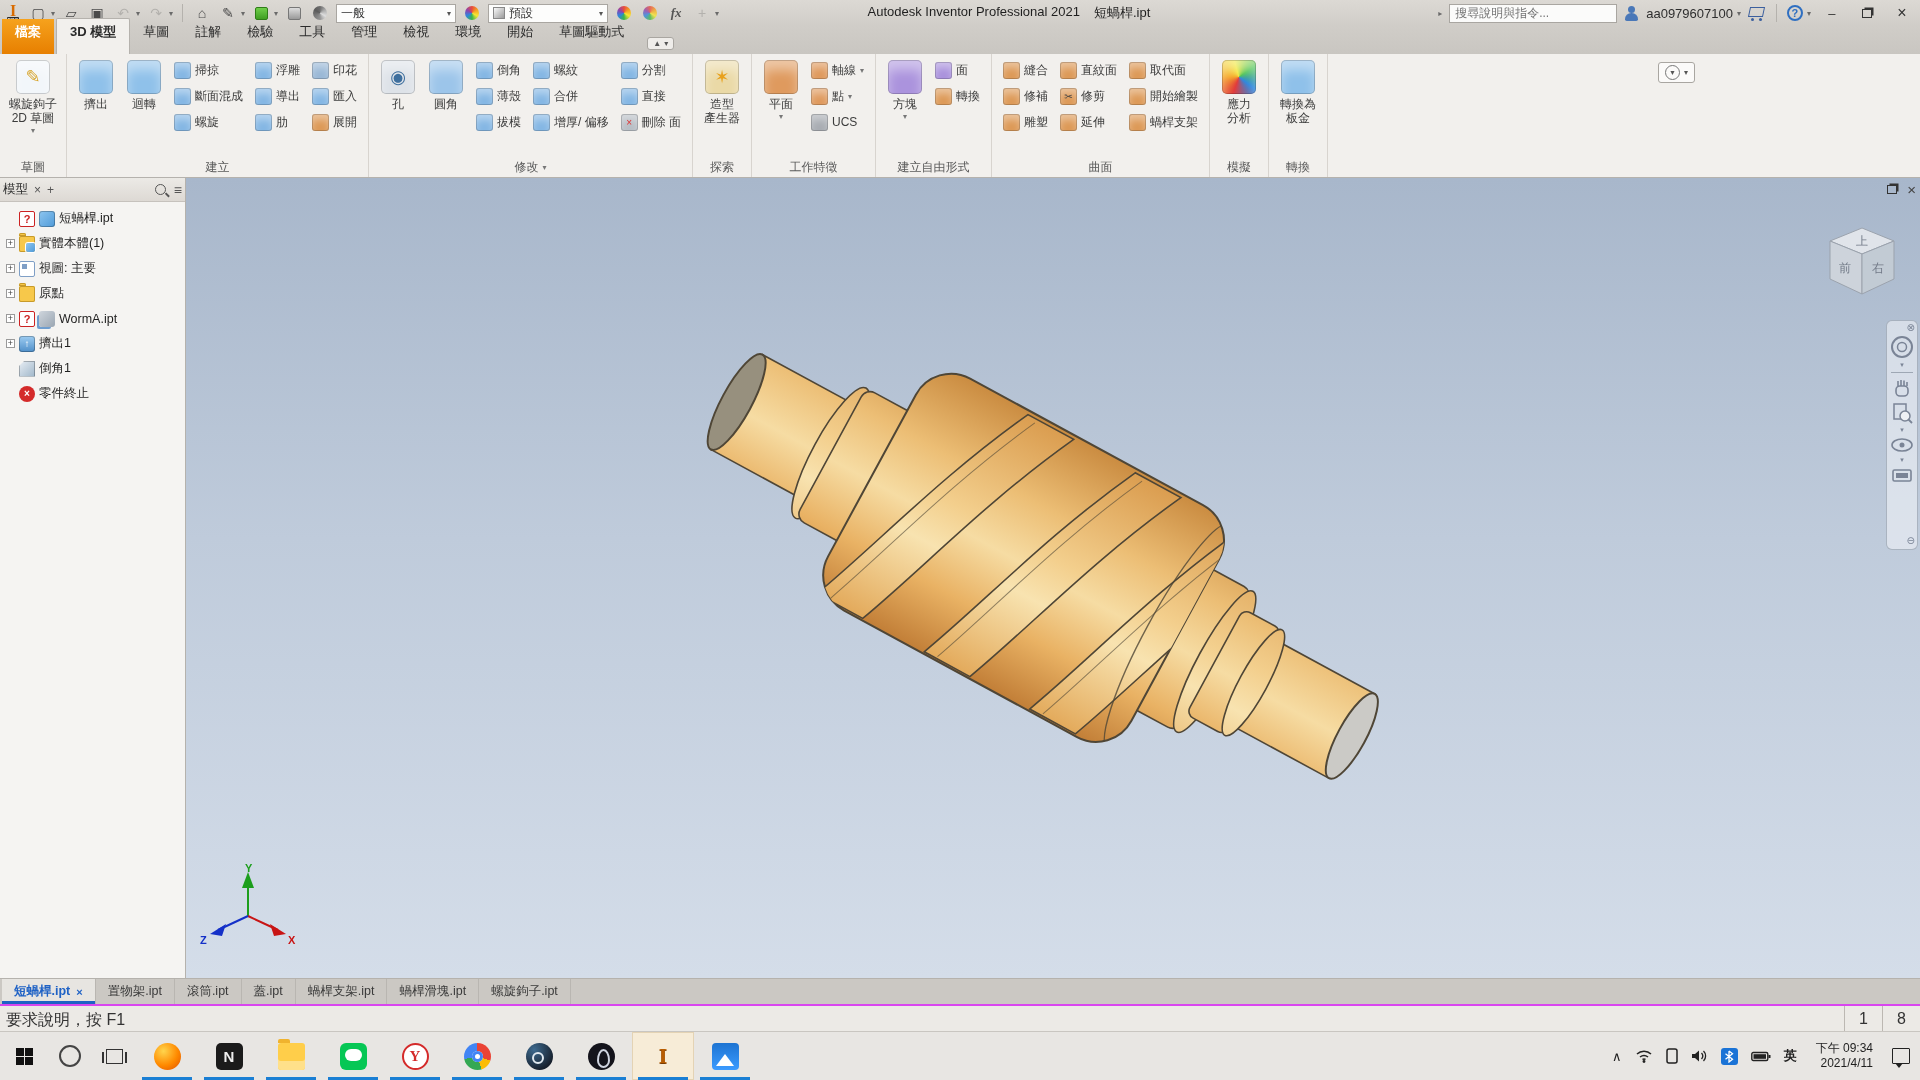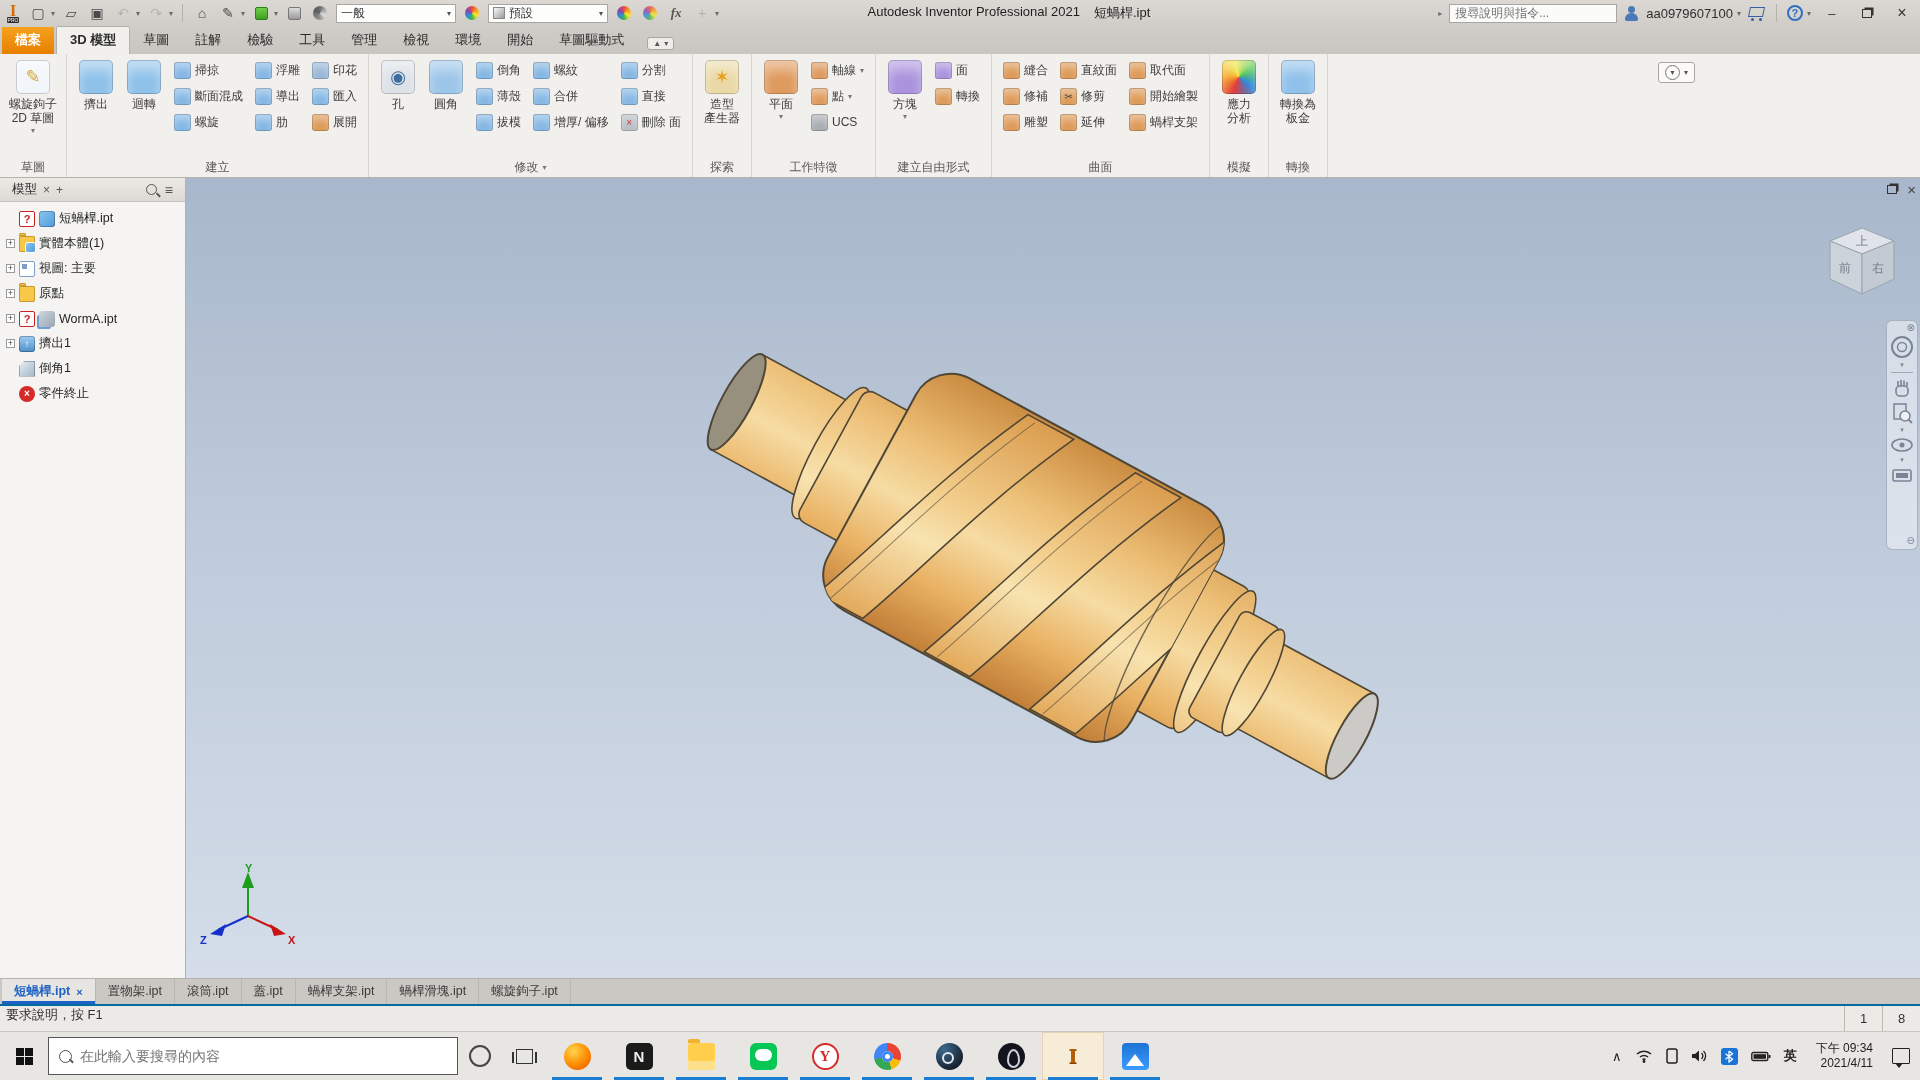--- a/index.html
+++ b/index.html
@@ -30,21 +30,21 @@
   .person{width:15px;height:15px;position:relative}
   .person::before{content:"";position:absolute;left:4px;top:0;width:7px;height:7px;border-radius:50%;background:#4a78b8}
   .person::after{content:"";position:absolute;left:1px;top:7px;width:13px;height:8px;border-radius:7px 7px 2px 2px;background:#4a78b8}
   .cartic{width:18px;height:14px;position:relative}
   .cartic::before{content:"";position:absolute;left:1px;top:1px;width:13px;height:8px;border:1.5px solid #3b5f9e;transform:skewX(-12deg)}
   .cartic::after{content:"";position:absolute;left:3px;bottom:-1px;width:3px;height:3px;border-radius:50%;background:#3b5f9e;box-shadow:8px 0 0 #3b5f9e}
   .helpic{width:16px;height:16px;border-radius:50%;border:2px solid #2f6fc1;color:#2f6fc1;font-weight:bold;font-size:11px;display:flex;align-items:center;justify-content:center}
 
   
   #tabrow{height:28px;display:flex;align-items:flex-end;background:linear-gradient(#d0cdc8,#c9c6c1);padding:0 2px;flex:0 0 auto}
-  .rtab{padding:4px 13px 5px;font-size:13px;color:#2b2b2b;white-space:nowrap;cursor:default}
+  .rtab{padding:4px 13px 13px;font-size:13px;color:#2b2b2b;white-space:nowrap;cursor:default}
   .rtab.file{background:linear-gradient(#f6a21d,#e77f00);color:#fff;font-weight:bold;margin-right:2px}
   .rtab.active{background:#f2f0ed;border:1px solid #b5b2ad;border-bottom:none;border-radius:2px 2px 0 0;font-weight:bold}
   #tabrow .collapse-pill{margin-left:10px;margin-bottom:4px;display:flex;align-items:center;gap:3px;border:1px solid #a9a6a1;background:#efedea;border-radius:3px;padding:1px 5px;font-size:8px;color:#555}
 
   
   #ribbon{height:124px;background:#f2f0ed;border-bottom:1px solid #b5b2ad;display:flex;align-items:stretch;flex:0 0 auto;position:relative}
   .rgroup{display:flex;flex-direction:column;border-right:1px solid #d8d4cf;padding:0 2px}
   .group-content{flex:1;display:flex;align-items:flex-start;padding:3px 3px 0}
   .group-label{height:19px;display:flex;align-items:center;justify-content:center;gap:4px;font-size:12px;color:#5a5a5a;white-space:nowrap;padding:0 6px}
   .group-label .dd{font-size:8px;color:#777}
@@ -56,21 +56,21 @@
   .rcol{display:flex;flex-direction:column;margin:0 1px}
   .small-item{display:flex;align-items:center;gap:4px;height:26px;padding:0 5px;font-size:12px;color:#3c3c3c;white-space:nowrap;cursor:default}
   .sicon{width:17px;height:17px;flex:0 0 auto;border-radius:3px;box-shadow:inset 0 0 0 1px rgba(0,0,0,.18),inset 0 6px 7px rgba(255,255,255,.4);display:flex;align-items:center;justify-content:center;font-size:10px}
   .small-item .dd{font-size:8px;color:#777}
   #ribbon .collapse-circ{position:absolute;left:1658px;top:8px;display:flex;align-items:center;gap:4px;border:1px solid #a9a6a1;background:#fbfaf9;border-radius:3px;padding:2px 6px;color:#555}
   .circ-arrow{width:15px;height:15px;border:1.5px solid #777;border-radius:50%;display:flex;align-items:center;justify-content:center;font-size:7px;color:#555}
 
   
   #main{flex:1;display:flex;min-height:0}
   #browser{width:186px;background:#f5f4f2;border-right:1px solid #b5b2ad;display:flex;flex-direction:column}
-  #browser-header{height:24px;background:linear-gradient(#eceae6,#ddd9d4);display:flex;align-items:center;padding:0 12px;gap:6px;border-bottom:1px solid #c6c2bd;font-size:12.5px}
+  #browser-header{height:24px;background:linear-gradient(#eceae6,#ddd9d4);display:flex;align-items:center;padding:0 3px;gap:6px;border-bottom:1px solid #c6c2bd;font-size:12.5px}
   #browser-header .hic{color:#555;font-size:12px;cursor:default}
   .magic{width:11px;height:11px;border:1.5px solid #555;border-radius:50%;position:relative;flex:0 0 auto}
   .magic::after{content:"";position:absolute;left:9px;top:9px;width:5px;height:1.5px;background:#555;transform:rotate(45deg)}
   #tree{flex:1;padding:4px 2px;overflow:hidden}
   .titem{display:flex;align-items:center;height:25px;gap:4px;padding-left:4px;white-space:nowrap;font-size:12.5px;color:#1f1f1f}
   .plusbox{width:9px;height:9px;border:1px solid #9a9a9a;background:#fff;font-size:9px;line-height:7px;text-align:center;color:#444;flex:0 0 auate}
   .plusspace{width:9px;flex:0 0 auto}
   .ti{width:16px;height:16px;flex:0 0 auto;position:relative;display:flex;align-items:center;justify-content:center}
   .ti-q{border:1.5px solid #c22;color:#c22;background:#fff;font-weight:bold;font-size:11px;border-radius:2px}
   .ti-cube{background:linear-gradient(135deg,#8ec6f0,#4f9ad8);border-radius:3px;box-shadow:inset 0 0 0 1px rgba(0,0,0,.25)}
@@ -98,21 +98,21 @@
   #triad{position:absolute;left:10px;bottom:28px}
 
   
   #doctabs{height:26px;background:#cbc8c3;display:flex;align-items:stretch;border-top:1px solid #b5b2ad;flex:0 0 auto;padding-left:2px}
   .dtab{display:flex;align-items:center;gap:6px;padding:0 12px;font-size:12.5px;color:#3a3a3a;border-right:1px solid #b9b6b1;position:relative;cursor:default}
   .dtab.active{background:#e7e5e1;color:#1f62c5;font-weight:bold}
   .dtab.active::after{content:"";position:absolute;left:0;right:0;bottom:0;height:3px;background:#1f62c5}
   .dtab .x{font-size:11px;color:#1f62c5}
 
   
-  #statusbar{height:27px;background:#eceae6;border-top:2px solid #0369a1;display:flex;align-items:flex-start;padding-left:6px;font-size:13px;color:#333;flex:0 0 auto}
+  #statusbar{height:27px;background:#eceae6;border-top:2px solid #d946ef;display:flex;align-items:flex-end;padding-left:6px;font-size:16px;color:#333;flex:0 0 auto}
   #statusbar .counters{margin-left:auto;display:flex;height:100%}
   #statusbar .cell{width:38px;border-left:1px solid #bcb8b2;display:flex;align-items:center;justify-content:center}
 
   
   #taskbar{height:49px;background:#e8e6e3;border-top:1px solid #c9c6c1;display:flex;align-items:center;flex:0 0 auto}
   #start{width:48px;height:100%;display:flex;align-items:center;justify-content:center}
   .winlogo{width:17px;height:17px;display:grid;grid-template-columns:8px 8px;grid-template-rows:8px 8px;gap:1px}
   .winlogo span{background:#111}
   #tb-searchbox{width:410px;height:38px;background:#fff;border:1px solid #555;display:flex;align-items:center;gap:8px;padding:0 10px;font-size:14px;color:#222}
   #tb-searchbox input{border:none;outline:none;font-size:14px;width:100%;color:#222;background:transparent}
@@ -711,24 +711,20 @@
 
 <div id="taskbar">
   <div id="start">
       <span class="winlogo">
         <span></span>
         <span></span>
         <span></span>
         <span></span>
       </span>
     </div>
-  <div id="tb-searchbox">
-    <span class="magic" style="width:13px;height:13px"></span>
-    <input placeholder="在此輸入要搜尋的內容" style="">
-  </div>
   <div class="tbtn">
       <span class="cortana"></span>
     </div>
   <div class="tbtn">
       <span class="taskview"></span>
     </div>
   <div id="apps" style="display:flex;height:100%">
       <div class="app running">
         <span class="aic ic-firefox"></span>
       </div>

